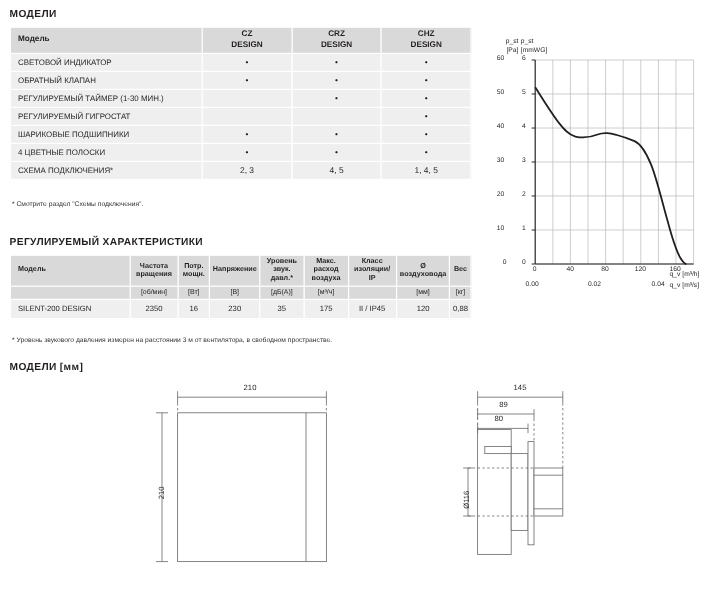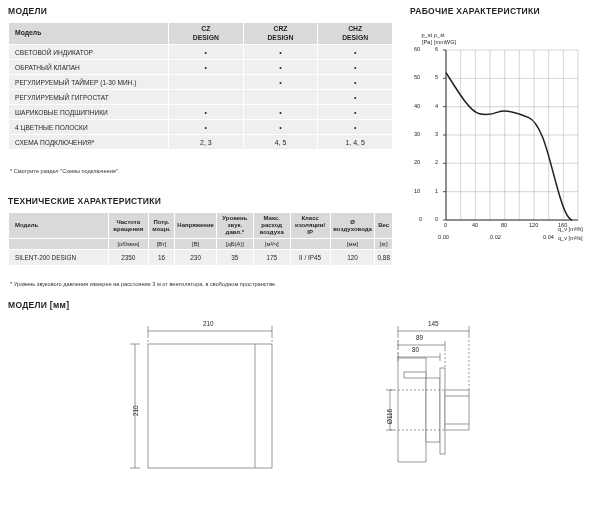--- a/index.html
+++ b/index.html
@@ -210,21 +210,20 @@
         <td class="lbl">СХЕМА ПОДКЛЮЧЕНИЯ*</td>
         <td class="val">2, 3</td>
         <td class="val">4, 5</td>
         <td class="val">1, 4, 5</td>
       </tr>
     </tbody>
   </table>
 
   <div class="footnote" id="models-footnote">* Смотрите раздел "Схемы подключения".</div>
 
-  <div class="sec-title" id="perf-title">РАБОЧИЕ ХАРАКТЕРИСТИКИ</div>
 
   <div id="chart-wrap">
     <div class="chart-label" id="axis-unit-left">p_st
 [Pa]</div>
     <div class="chart-label" id="axis-unit-left2">p_st
 [mmWG]</div>
 
     <svg width="188" height="232" viewBox="0 0 188 232">
 
       <g stroke="#b9b9b9" stroke-width="0.6" fill="none">
@@ -294,21 +293,21 @@
     <div class="tick" style="left:150px; top:202px;">160</div>
 
     <div class="tick" style="left:30px;  top:214px;">0.00</div>
     <div class="tick" style="left:82px;  top:214px;">0.02</div>
     <div class="tick" style="left:135px; top:214px;">0.04</div>
 
     <div class="chart-label" id="axis-x-unit1">q_v [m³/h]</div>
     <div class="chart-label" id="axis-x-unit2">q_v [m³/s]</div>
   </div>
 
-  <div class="sec-title" id="tech-title">ТЕХНИЧЕСКИЕ ХАРАКТЕРИСТИКИ</div>
+  <div class="sec-title" id="tech-title">РЕГУЛИРУЕМЫЙ ХАРАКТЕРИСТИКИ</div>
 
   <table id="tech-table">
     <thead>
       <tr>
         <th class="model-col">Модель</th>
         <th>Частота вращения</th>
         <th>Потр. мощн.</th>
         <th>Напряжение</th>
         <th>Уровень звук. давл.*</th>
         <th>Макс. расход воздуха</th>

